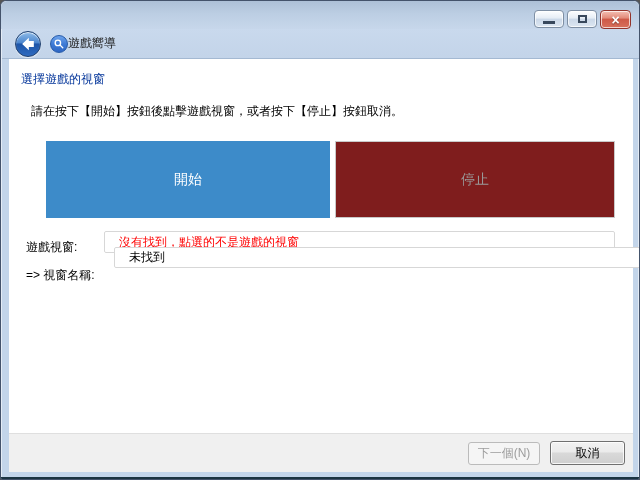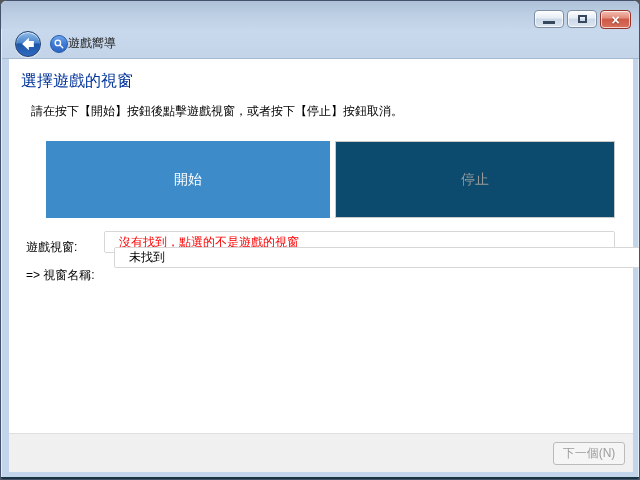--- a/index.html
+++ b/index.html
@@ -47,26 +47,26 @@
     width:18px;height:18px;border-radius:50%;margin-left:9px;
     border:1px solid #2459A8;
     background:linear-gradient(180deg,#6FA4EC 0%,#3E7BD6 50%,#2E66C4 100%);
     display:flex;align-items:center;justify-content:center;
   }
   .nav-title{margin-left:0;font-size:12px;color:#1B1B1B;}
   
   .content{
     position:absolute;left:8px;top:58px;width:624px;height:374px;background:#FFFFFF;
   }
-  .heading{position:absolute;left:12px;top:12px;font-size:16px;color:#003399;}
+  .heading{position:absolute;left:12px;top:12px;font-size:12px;color:#003399;}
   .instruction{position:absolute;left:22px;top:44px;font-size:12px;color:#000;}
   .big-btn{position:absolute;top:82px;height:77px;font-size:14px;cursor:pointer;
     display:flex;align-items:center;justify-content:center;padding:12px;}
   .start-btn{left:37px;width:284px;background:#3D8BC9;border:1px solid #3D8BC9;color:#FFFFFF;}
-  .stop-btn{left:326px;width:280px;background:#0c4a6e;border:1px solid #C9C9C9;color:#9A9A9A;}
+  .stop-btn{left:326px;width:280px;background:#7f1d1d;border:1px solid #C9C9C9;color:#9A9A9A;}
   .field-label{position:absolute;left:17px;font-size:12px;color:#000;}
   .row1-label{top:180px;}
   .row2-label{top:208px;}
   .field{
     position:absolute;border:1px solid #D7D7D7;border-radius:2px;background:#fff;
     font-size:12px;display:flex;align-items:center;padding-left:14px;
   }
   .field1{left:95px;top:172px;width:511px;height:22px;color:#FE0000;}
   .field2{left:105px;top:188px;width:584px;height:21px;color:#000000;}
   
@@ -129,16 +129,17 @@
 
     <span class="field-label row1-label">遊戲視窗:</span>
     <div class="field field1">沒有找到，點選的不是遊戲的視窗</div>
 
     <span class="field-label row2-label">=&gt; 視窗名稱:</span>
     <div class="field field2">未找到</div>
   </div>
 
   <div class="footer">
     <button class="f-btn next-btn" disabled="">下一個(N)</button>
+    <button class="f-btn cancel-btn">取消</button>
   </div>
 
   <div class="bottom-edge"></div>
 </div>
 
 </body></html>

